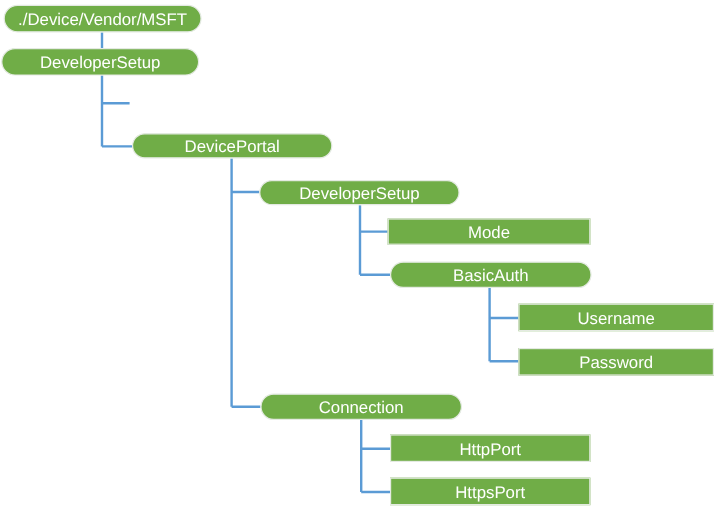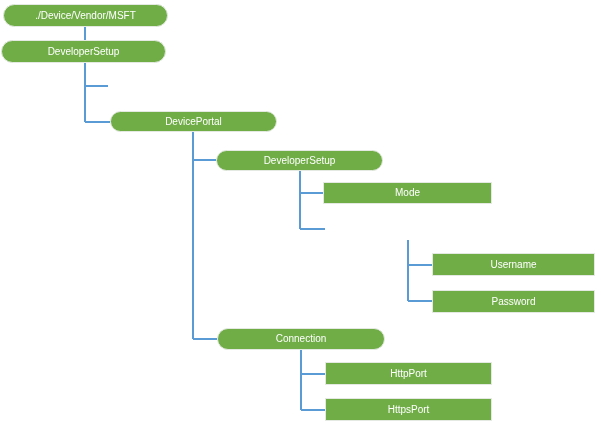--- a/index.html
+++ b/index.html
@@ -26,21 +26,21 @@
     fill: none;
     stroke: var(--connector, #5B9BD5);
     stroke-width: 2;
   }
   .node {
     position: absolute;
     box-sizing: border-box;
     background: var(--node-fill, #70AD47);
     border: 1px solid var(--node-border, #E4EAE2);
     color: var(--node-text, #ffffff);
-    font-size: 10px;
+    font-size: 14px;
     line-height: 1;
     display: flex;
     align-items: center;
     justify-content: center;
     white-space: nowrap;
   }
   .node.pill { border-radius: 12px; }
   .node.rect { border-radius: 0; }
 
   
@@ -69,19 +69,20 @@
     <path d="M300,171 V229 M300,193 H323 M300,229 H325"></path>
     <path d="M408,240 V301 M408,265 H432 M408,301 H432"></path>
     <path d="M301,350 V410 M301,374 H325 M301,410 H325"></path>
   </svg>
 
   <div id="n0" class="node pill">./Device/Vendor/MSFT</div>
   <div id="n1" class="node pill">DeveloperSetup</div>
   <div id="n3" class="node pill">DevicePortal</div>
   <div id="n4" class="node pill">DeveloperSetup</div>
   <div id="n5" class="node rect">Mode</div>
+  <div id="n6" class="node pill">BasicAuth</div>
   <div id="n8" class="node rect">Password</div>
   <div id="n7" class="node rect">Username</div>
   <div id="n9" class="node pill">Connection</div>
   <div id="n10" class="node rect">HttpPort</div>
   <div id="n11" class="node rect">HttpsPort</div>
 
 </div>
 
 </body></html>

